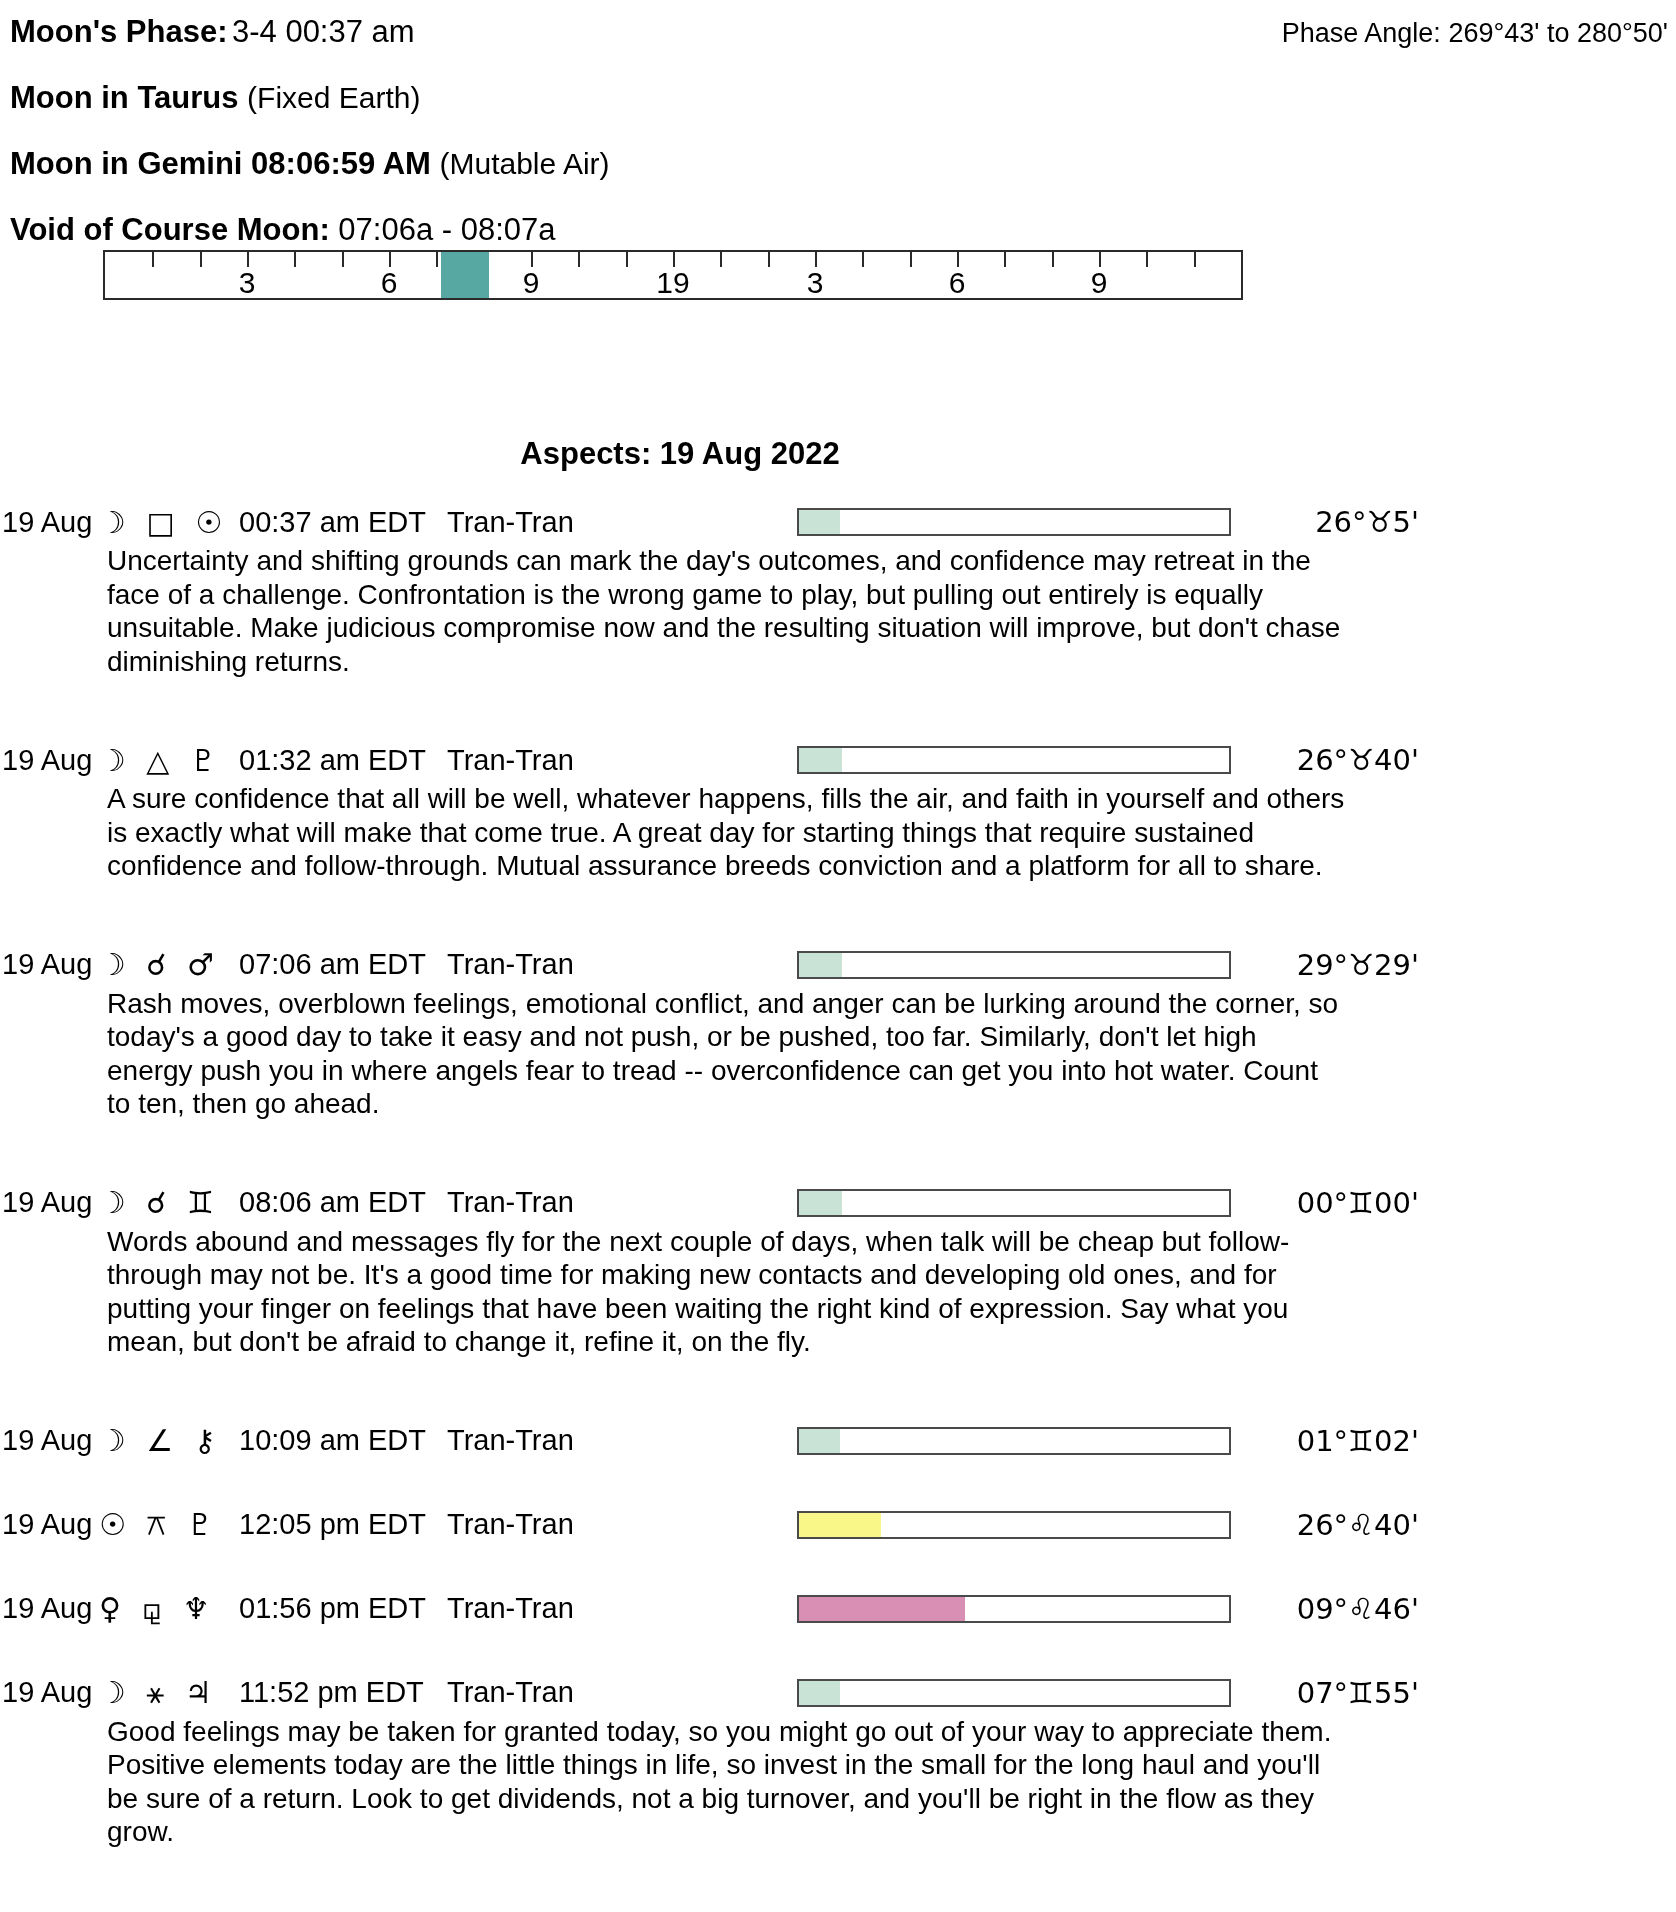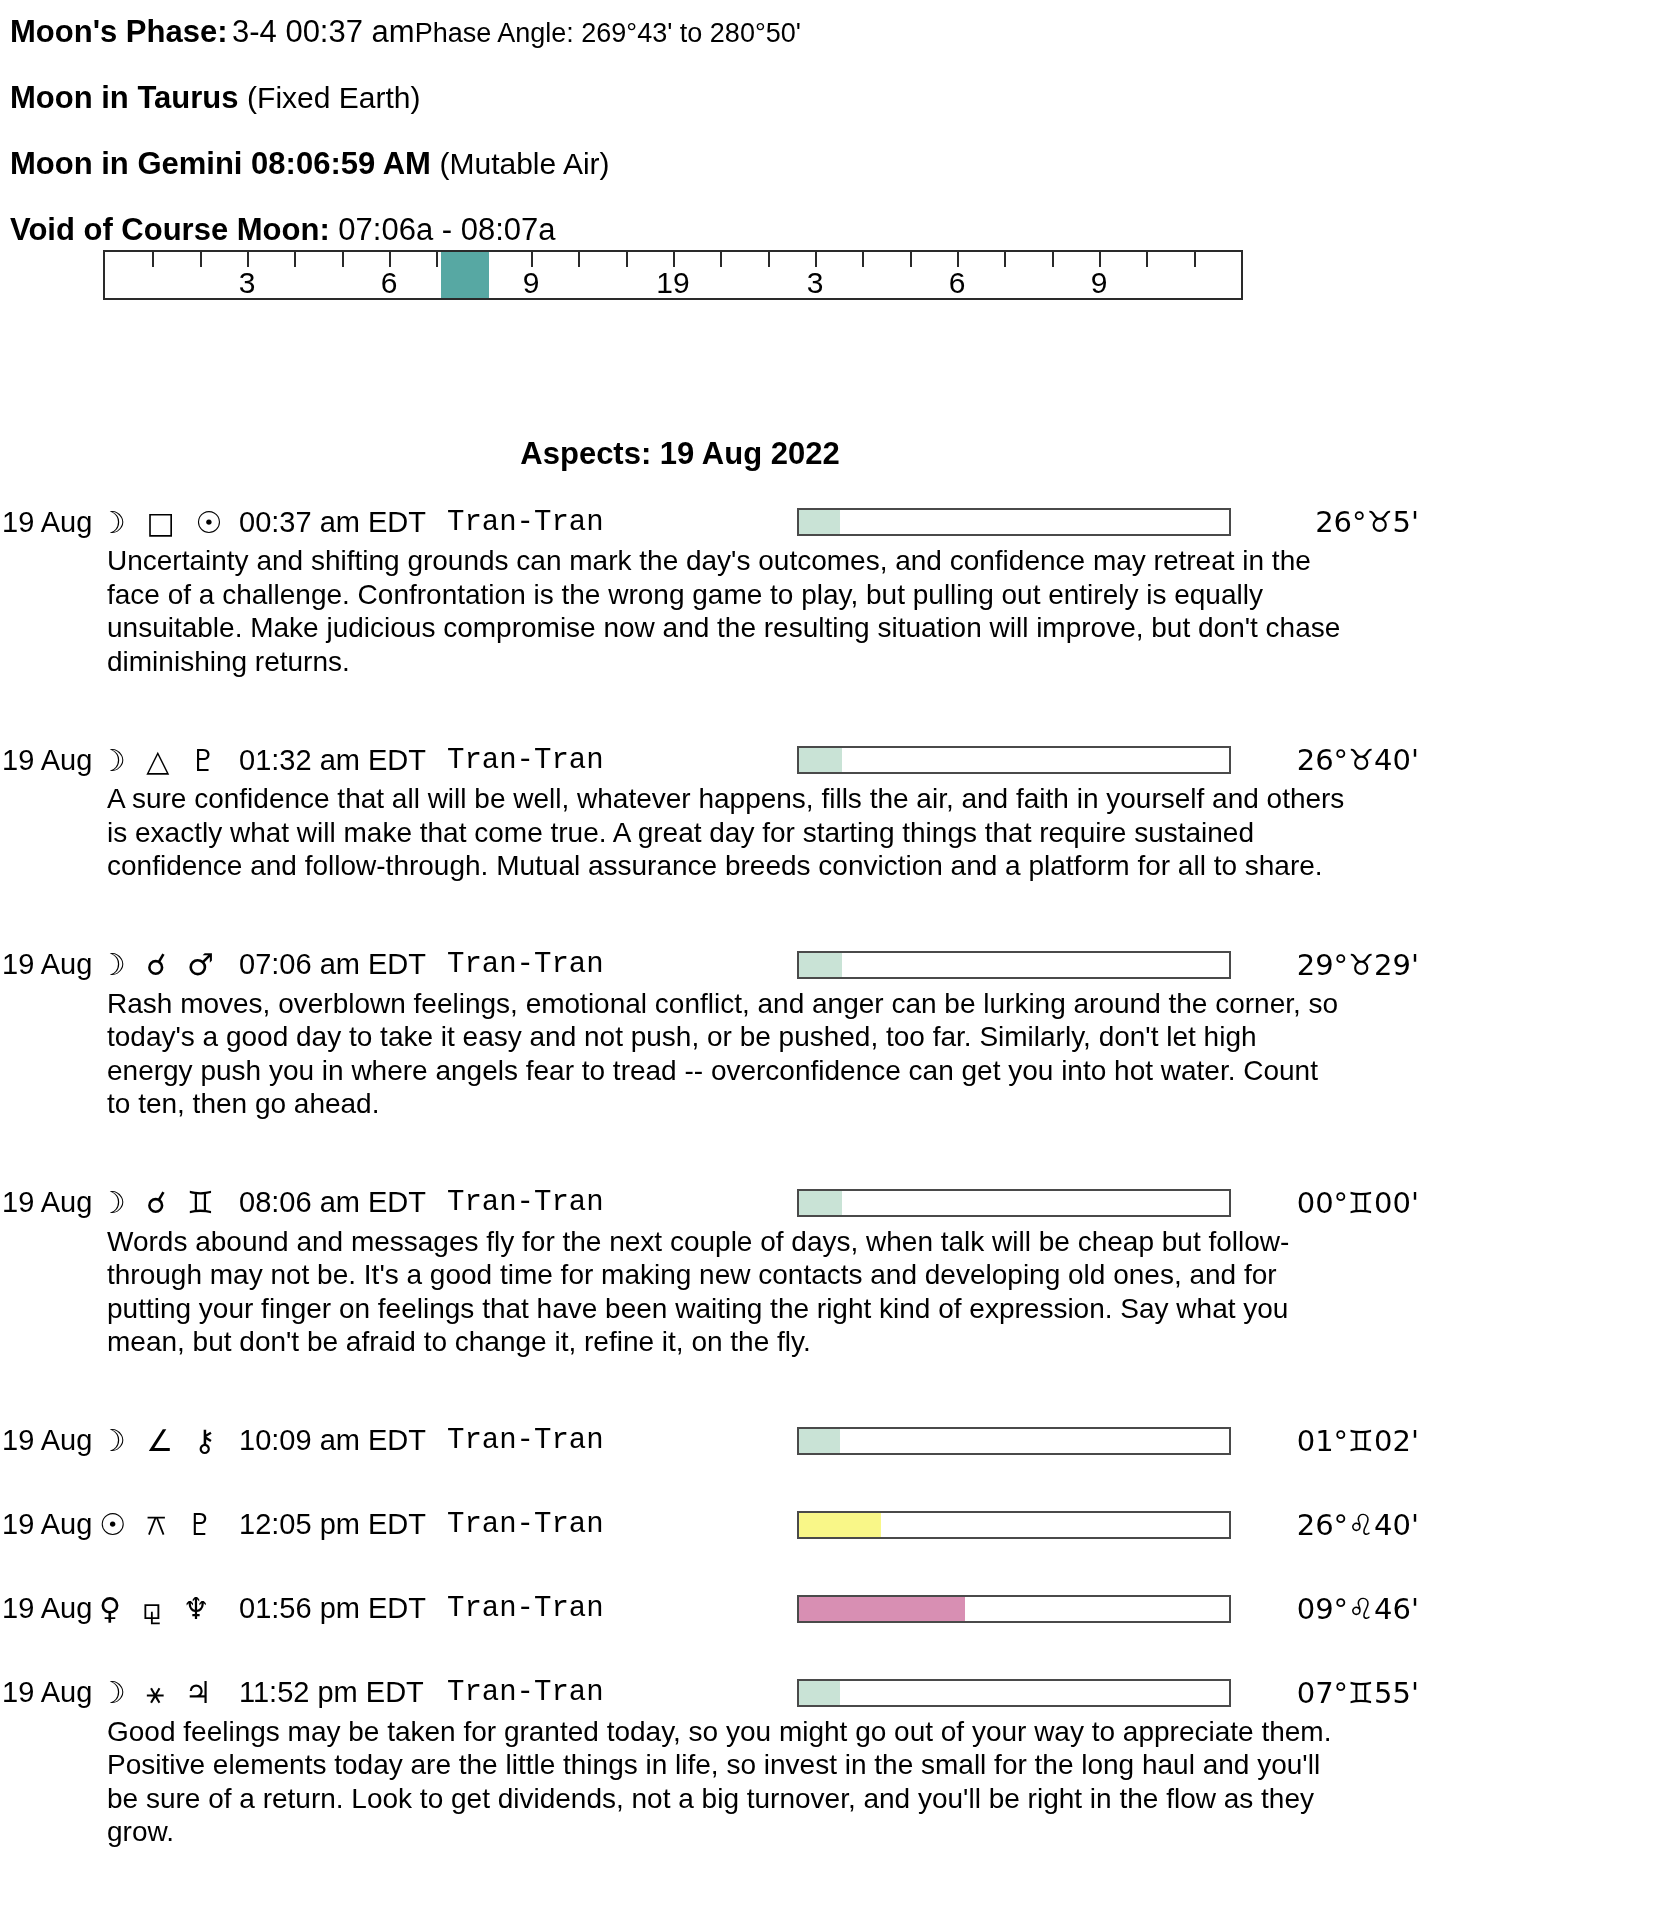--- a/index.html
+++ b/index.html
@@ -4,21 +4,21 @@
 <title>Aspects</title>
 <style>
   html,body{margin:0;padding:0;background:#ffffff;}
   body{
     width:1676px;
     font-family:"Liberation Sans","DejaVu Sans",sans-serif;
     color:#000;
     padding:14px 0 20px 0;
     box-sizing:border-box;
   }
-  .topline{display:flex;justify-content:flex-start;align-items:baseline;padding:0 8px 0 10px;margin-bottom:30px;}
+  .topline{display:flex;justify-content:space-between;align-items:baseline;padding:0 8px 0 10px;margin-bottom:30px;}
   .lbl{font-weight:bold;font-size:31px;}
   .val{font-size:31px;}
   .note{font-size:30px;}
   .phase-angle{font-size:27px;}
   .headrow{padding:0 10px;margin-bottom:30px;font-size:31px;}
   .voc-row{padding:0 10px;margin-bottom:2px;font-size:31px;}
 
   
   .ruler{
     position:relative;
@@ -48,21 +48,21 @@
     display:grid;
     grid-template-columns:97px 140px 208px 350px 436px 200px;
     align-items:center;
     height:40px;
     padding-left:2px;
   }
   .adate{font-size:29px;}
   .syms{white-space:nowrap;}
   .sym{font-family:"DejaVu Sans",sans-serif;font-size:30px;display:inline-block;margin-right:16px;}
   .atime{font-size:29px;}
-  .atype{font-size:29px;font-family:Liberation Mono, monospace;}
+  .atype{font-size:29px;}
   .bar{
     position:relative;height:28px;width:434px;
     border:2px solid #4a4a4a;box-sizing:border-box;background:#fff;
   }
   .fill{position:absolute;left:0;top:0;bottom:0;}
   .adeg{font-family:"DejaVu Sans",sans-serif;font-size:29px;text-align:right;padding-right:14px;white-space:nowrap;}
   .adesc{
     margin:2px 0 0 107px;
     width:1238px;
     font-size:28px;line-height:33.5px;

